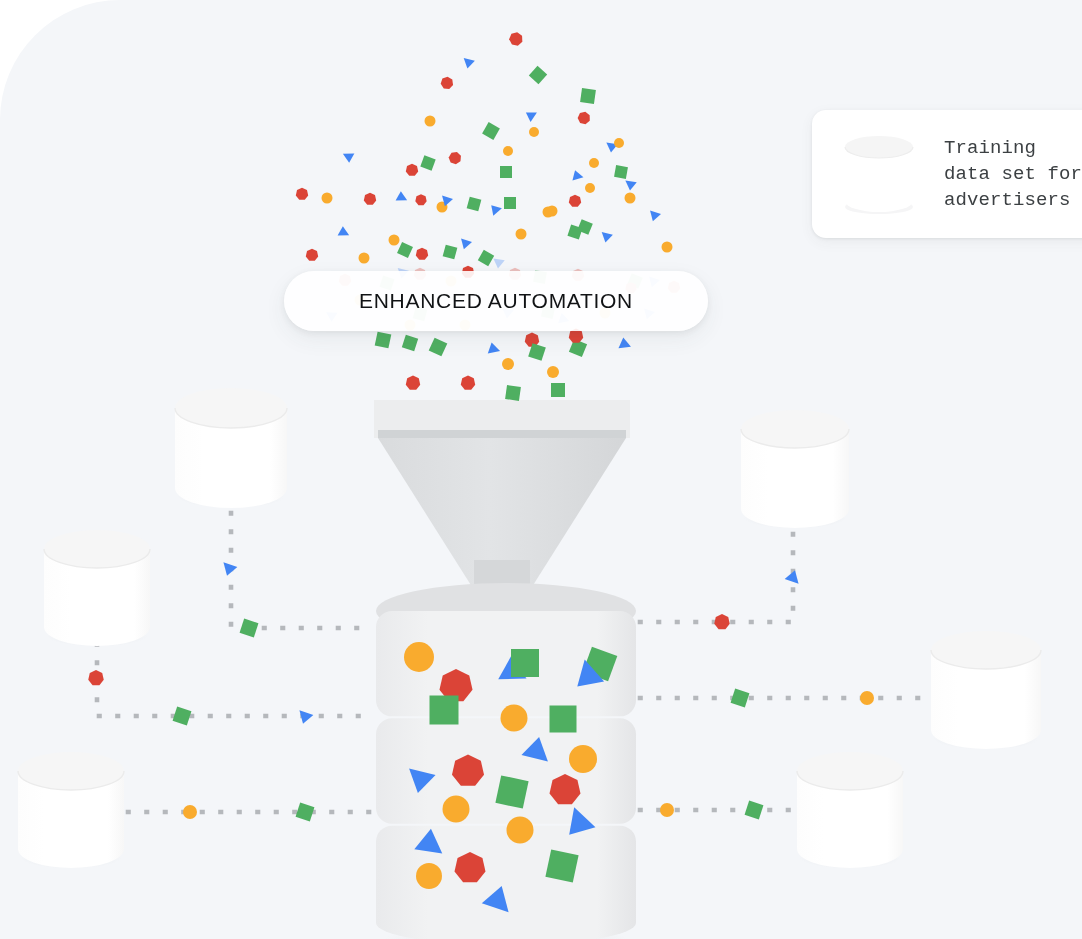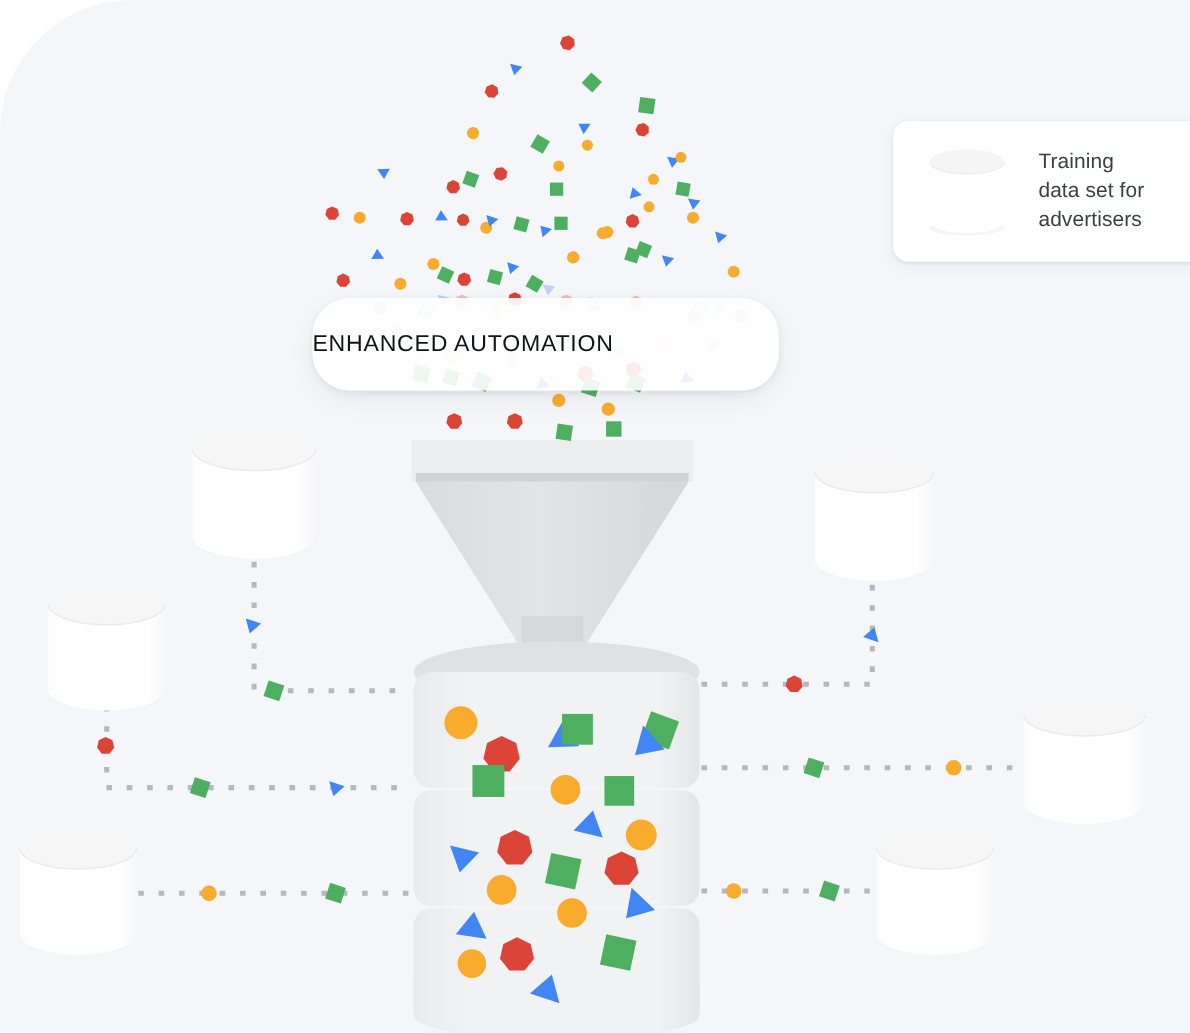--- a/index.html
+++ b/index.html
@@ -26,31 +26,32 @@
     box-shadow:0 1px 3px rgba(60,64,67,.10),0 4px 14px rgba(60,64,67,.06);
     display:flex;align-items:center;
     padding-left:28px;
     box-sizing:border-box;
   }
   .legend-cyl{width:78px;height:86px;flex:0 0 78px;margin-right:26px;}
   .legend-text{
     font-size:19px;line-height:26px;color:#3c4043;
     letter-spacing:.1px;
     white-space:pre-line;
+    font-family:Liberation Mono, monospace;
   }
 
   
   .banner{
     position:absolute;
     left:284px;top:271px;
-    width:424px;height:84px;
+    width:424px;height:60px;
     background:rgba(255,255,255,.90);
     border-radius:34px;
     box-shadow:0 2px 6px rgba(60,64,67,.08),0 8px 22px rgba(60,64,67,.07);
-    display:flex;align-items:center;
+    display:flex;align-items:center;justify-content:center;
   }
   .banner-text{
     font-size:21px;
     font-weight:500;
     letter-spacing:.7px;
     color:#111315;
     white-space:nowrap;
   }
 </style>
 </head>

